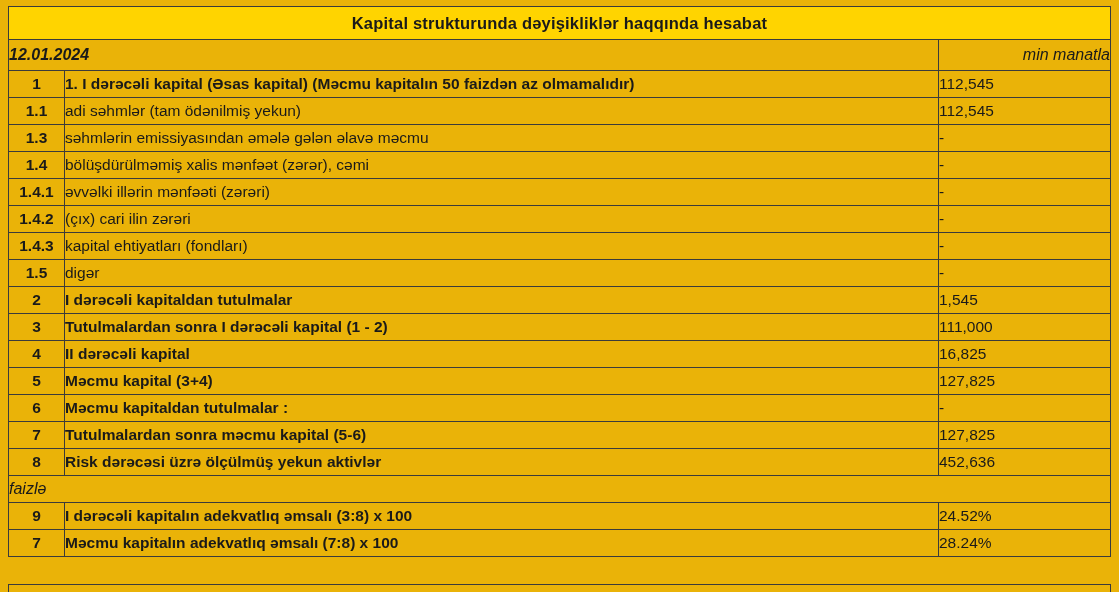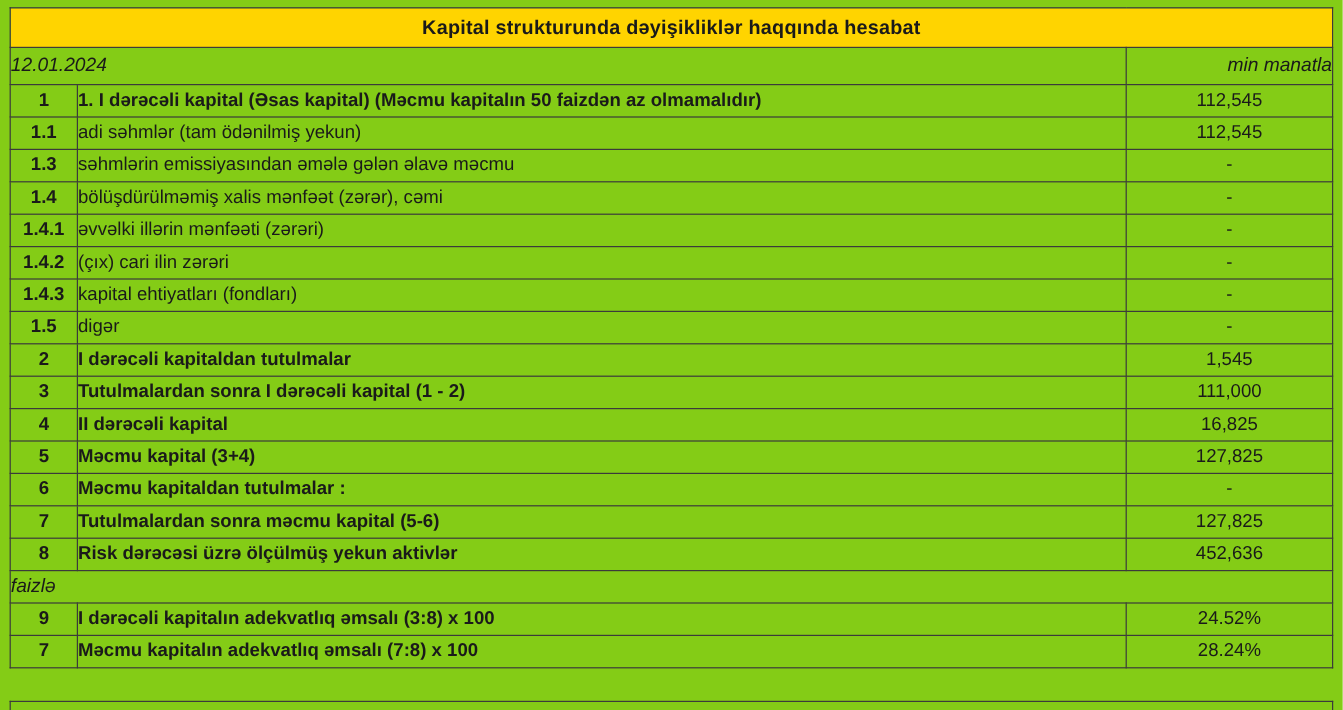--- a/index.html
+++ b/index.html
@@ -9,21 +9,21 @@
   }
   body {
     font-family: "Liberation Sans", sans-serif;
     color: #1a1a1a;
   }
   .page {
     position: relative;
     width: 1119px;
     height: 592px;
     overflow: hidden;
-    background: #84cc16;
+    background: #eab308;
   }
   .report {
     position: absolute;
     left: 8px;
     top: 6px;
     width: 1103px;
     border-collapse: collapse;
     table-layout: fixed;
   }
   .report td {
@@ -44,40 +44,41 @@
   }
   
   .meta-row td {
     height: 30px;
     font-style: italic;
     font-size: 16px;
   }
   .meta-date {
     padding-left: 14px;
     text-align: left;
+    font-weight: bold;
   }
   .meta-unit {
     text-align: right;
     padding-right: 10px;
   }
   
   .c-num {
     width: 56px;
     text-align: center;
     font-weight: bold;
     font-size: 15px;
   }
   .c-name {
     padding-left: 7px;
     text-align: left;
     margin-left: 16px;
   }
   .c-val {
     width: 172px;
-    text-align: center;
+    text-align: left;
     padding-right: 9px;
     font-size: 16px;
   }
   .bold .c-name {
     font-weight: bold;
   }
   .unit-row td {
     height: 26px;
     font-style: italic;
     padding-right: 9px;

